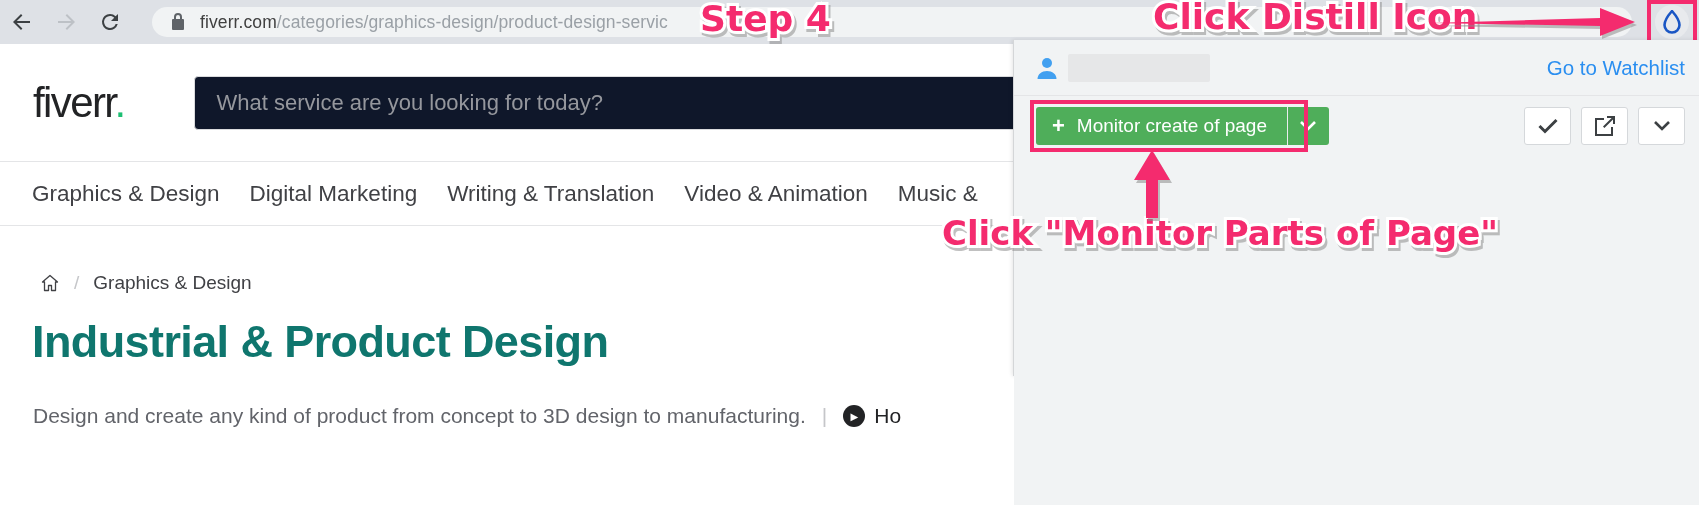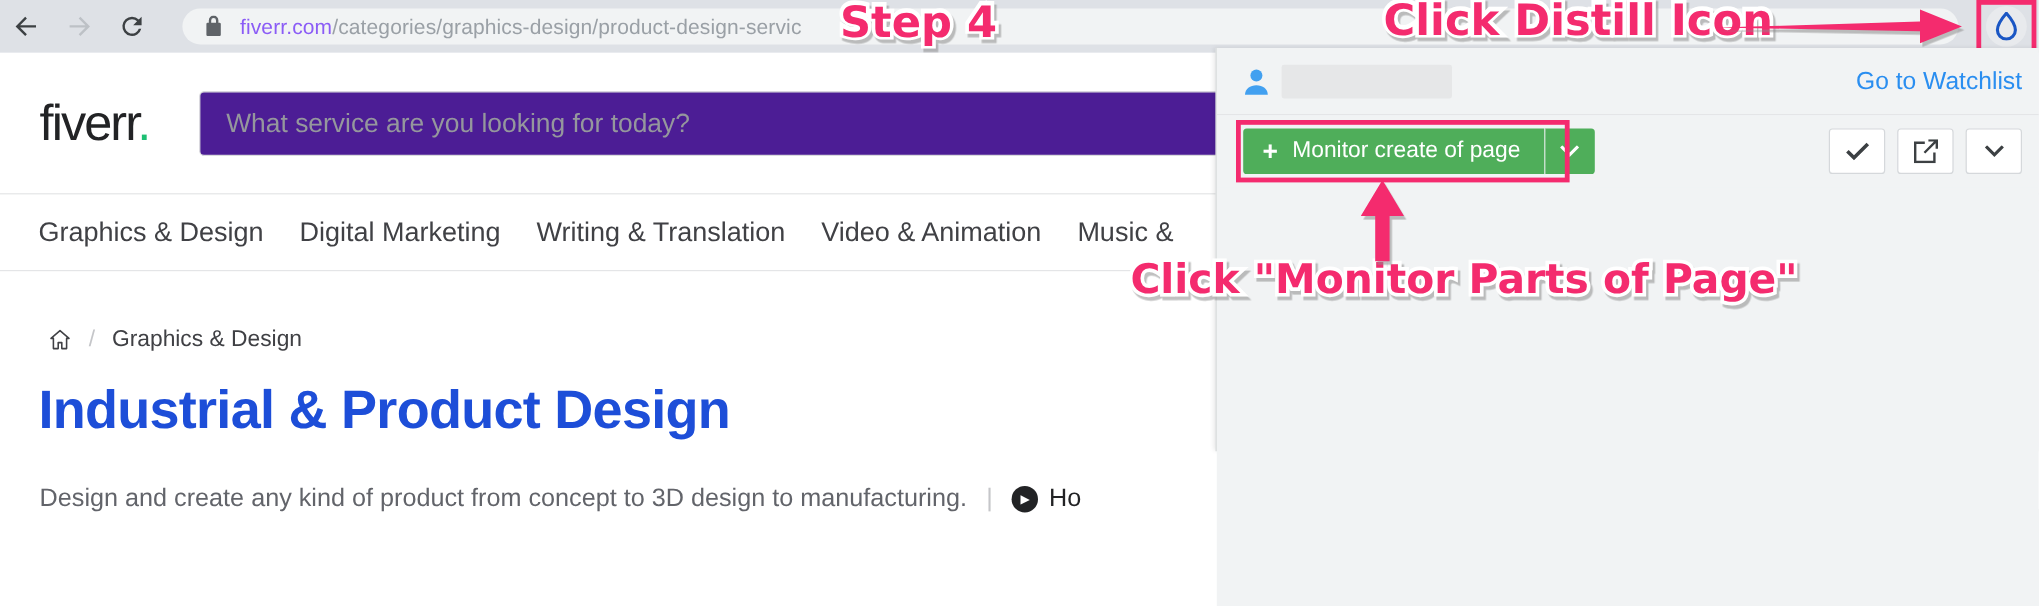--- a/index.html
+++ b/index.html
@@ -34,21 +34,21 @@
     display: flex; align-items: center;
     overflow: hidden;
   }
   .lock-icon { margin-left: 18px; margin-right: 14px; display: flex; align-items: center; }
   .url-text {
     font-size: 17.5px;
     color: #9aa0a6;
     white-space: nowrap;
     letter-spacing: 0.1px;
   }
-  .url-text .host { color: #8b5cf6; }
+  .url-text .host { color: #404040; }
 
   .ext-icon-wrap {
     position: absolute; right: 8px; top: 3px;
     width: 38px; height: 38px;
     display: flex; align-items: center; justify-content: center;
   }
   .ext-circle {
     width: 34px; height: 34px; border-radius: 50%;
     background: #e8eaed;
     display: flex; align-items: center; justify-content: center;
@@ -68,25 +68,25 @@
     display: flex; align-items: center;
   }
   .logo {
     margin-left: 33px;
     font-size: 42px; font-weight: normal; letter-spacing: -1.6px;
     color: #222325; line-height: 1;
     position: relative;
   }
   .logo .dot { color: #1dbf73; }
   .search-box {
-    margin-left: 41px;
+    margin-left: 69px;
     width: 1350px; height: 54px;
     border: 1px solid #dadbdd; border-radius: 4px;
     display: flex; align-items: center;
-    background: #4c1d95;
+    background: #0f172a;
   }
   .search-box .ph {
     margin-left: 22px;
     font-size: 22px; color: #95979d;
   }
 
   .nav-bar {
     position: relative; height: 64px;
     display: flex; align-items: center;
     border-bottom: 1px solid #e4e5e7;
@@ -100,21 +100,21 @@
   .breadcrumb {
     display: flex; align-items: center;
     margin-left: 40px; margin-top: 46px;
     font-size: 19px; color: #404145;
   }
   .breadcrumb .sep { color: #c5c6c9; margin: 0 14px; font-size: 19px; }
   .home-icon { display: flex; align-items: center; }
 
   .page-title {
     margin-left: 32px; margin-top: 22px;
-    font-size: 45px; font-weight: bold; color: #1d4ed8;
+    font-size: 45px; font-weight: bold; color: #0f766e;
     letter-spacing: -0.6px;
   }
   .page-sub {
     margin-left: 33px; margin-top: 36px;
     font-size: 21px; color: #62646a;
     display: flex; align-items: center;
   }
   .page-sub .divider { color: #c5c6c9; margin: 0 16px; }
   .play-btn {
     width: 22px; height: 22px; border-radius: 50%;

